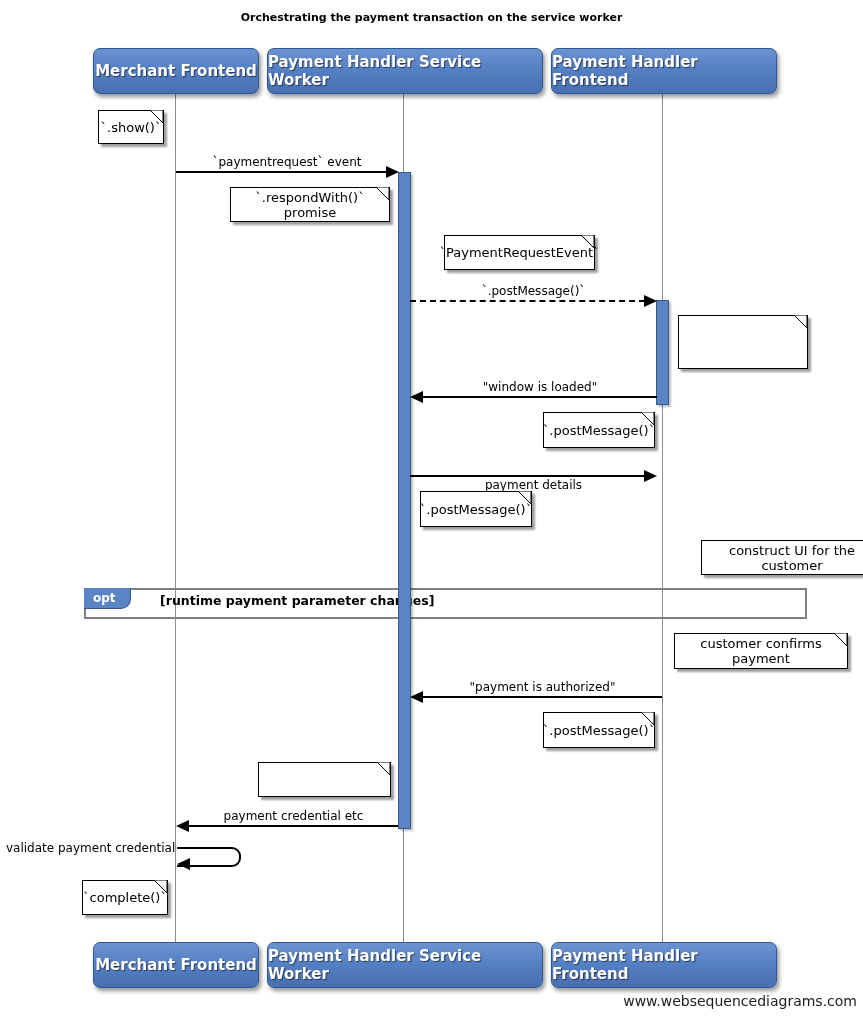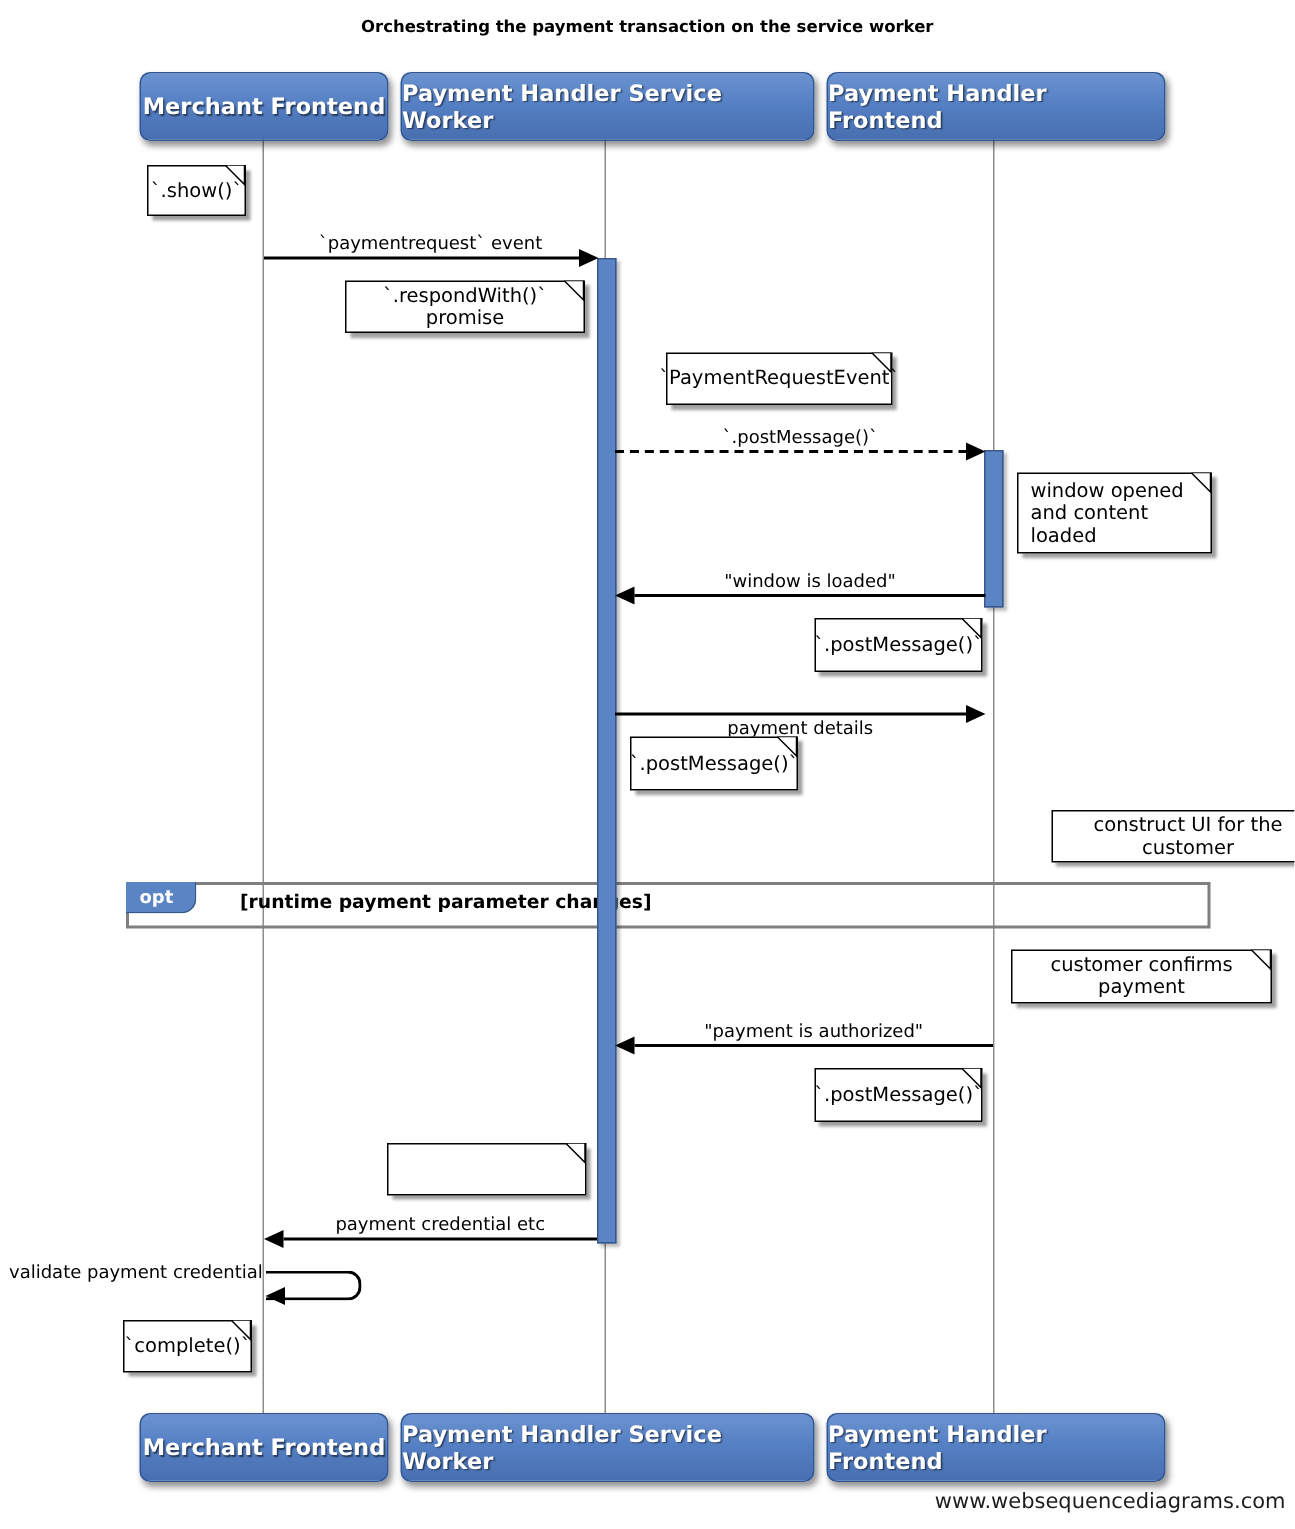--- a/index.html
+++ b/index.html
@@ -127,22 +127,20 @@
         <path d="M0,0 L13,13 L13,0 Z" fill="#fff" stroke="#000" stroke-width="1"></path>
       </svg>
   </div>
   <div class="note" style="left:444px;top:235px;width:149px;height:33px">
     <span>`PaymentRequestEvent`</span>
     <svg class="fold" width="14" height="14">
         <path d="M0,0 L13,13 L13,0 Z" fill="#fff" stroke="#000" stroke-width="1"></path>
       </svg>
   </div>
   <div class="note left-align" style="left:678px;top:315px;width:120px;height:52px">
-    <span>window opened
-and content loaded</span>
     <svg class="fold" width="14" height="14">
         <path d="M0,0 L13,13 L13,0 Z" fill="#fff" stroke="#000" stroke-width="1"></path>
       </svg>
   </div>
   <div class="note" style="left:543px;top:412px;width:110px;height:34px">
     <span>`.postMessage()`</span>
     <svg class="fold" width="14" height="14">
         <path d="M0,0 L13,13 L13,0 Z" fill="#fff" stroke="#000" stroke-width="1"></path>
       </svg>
   </div>

